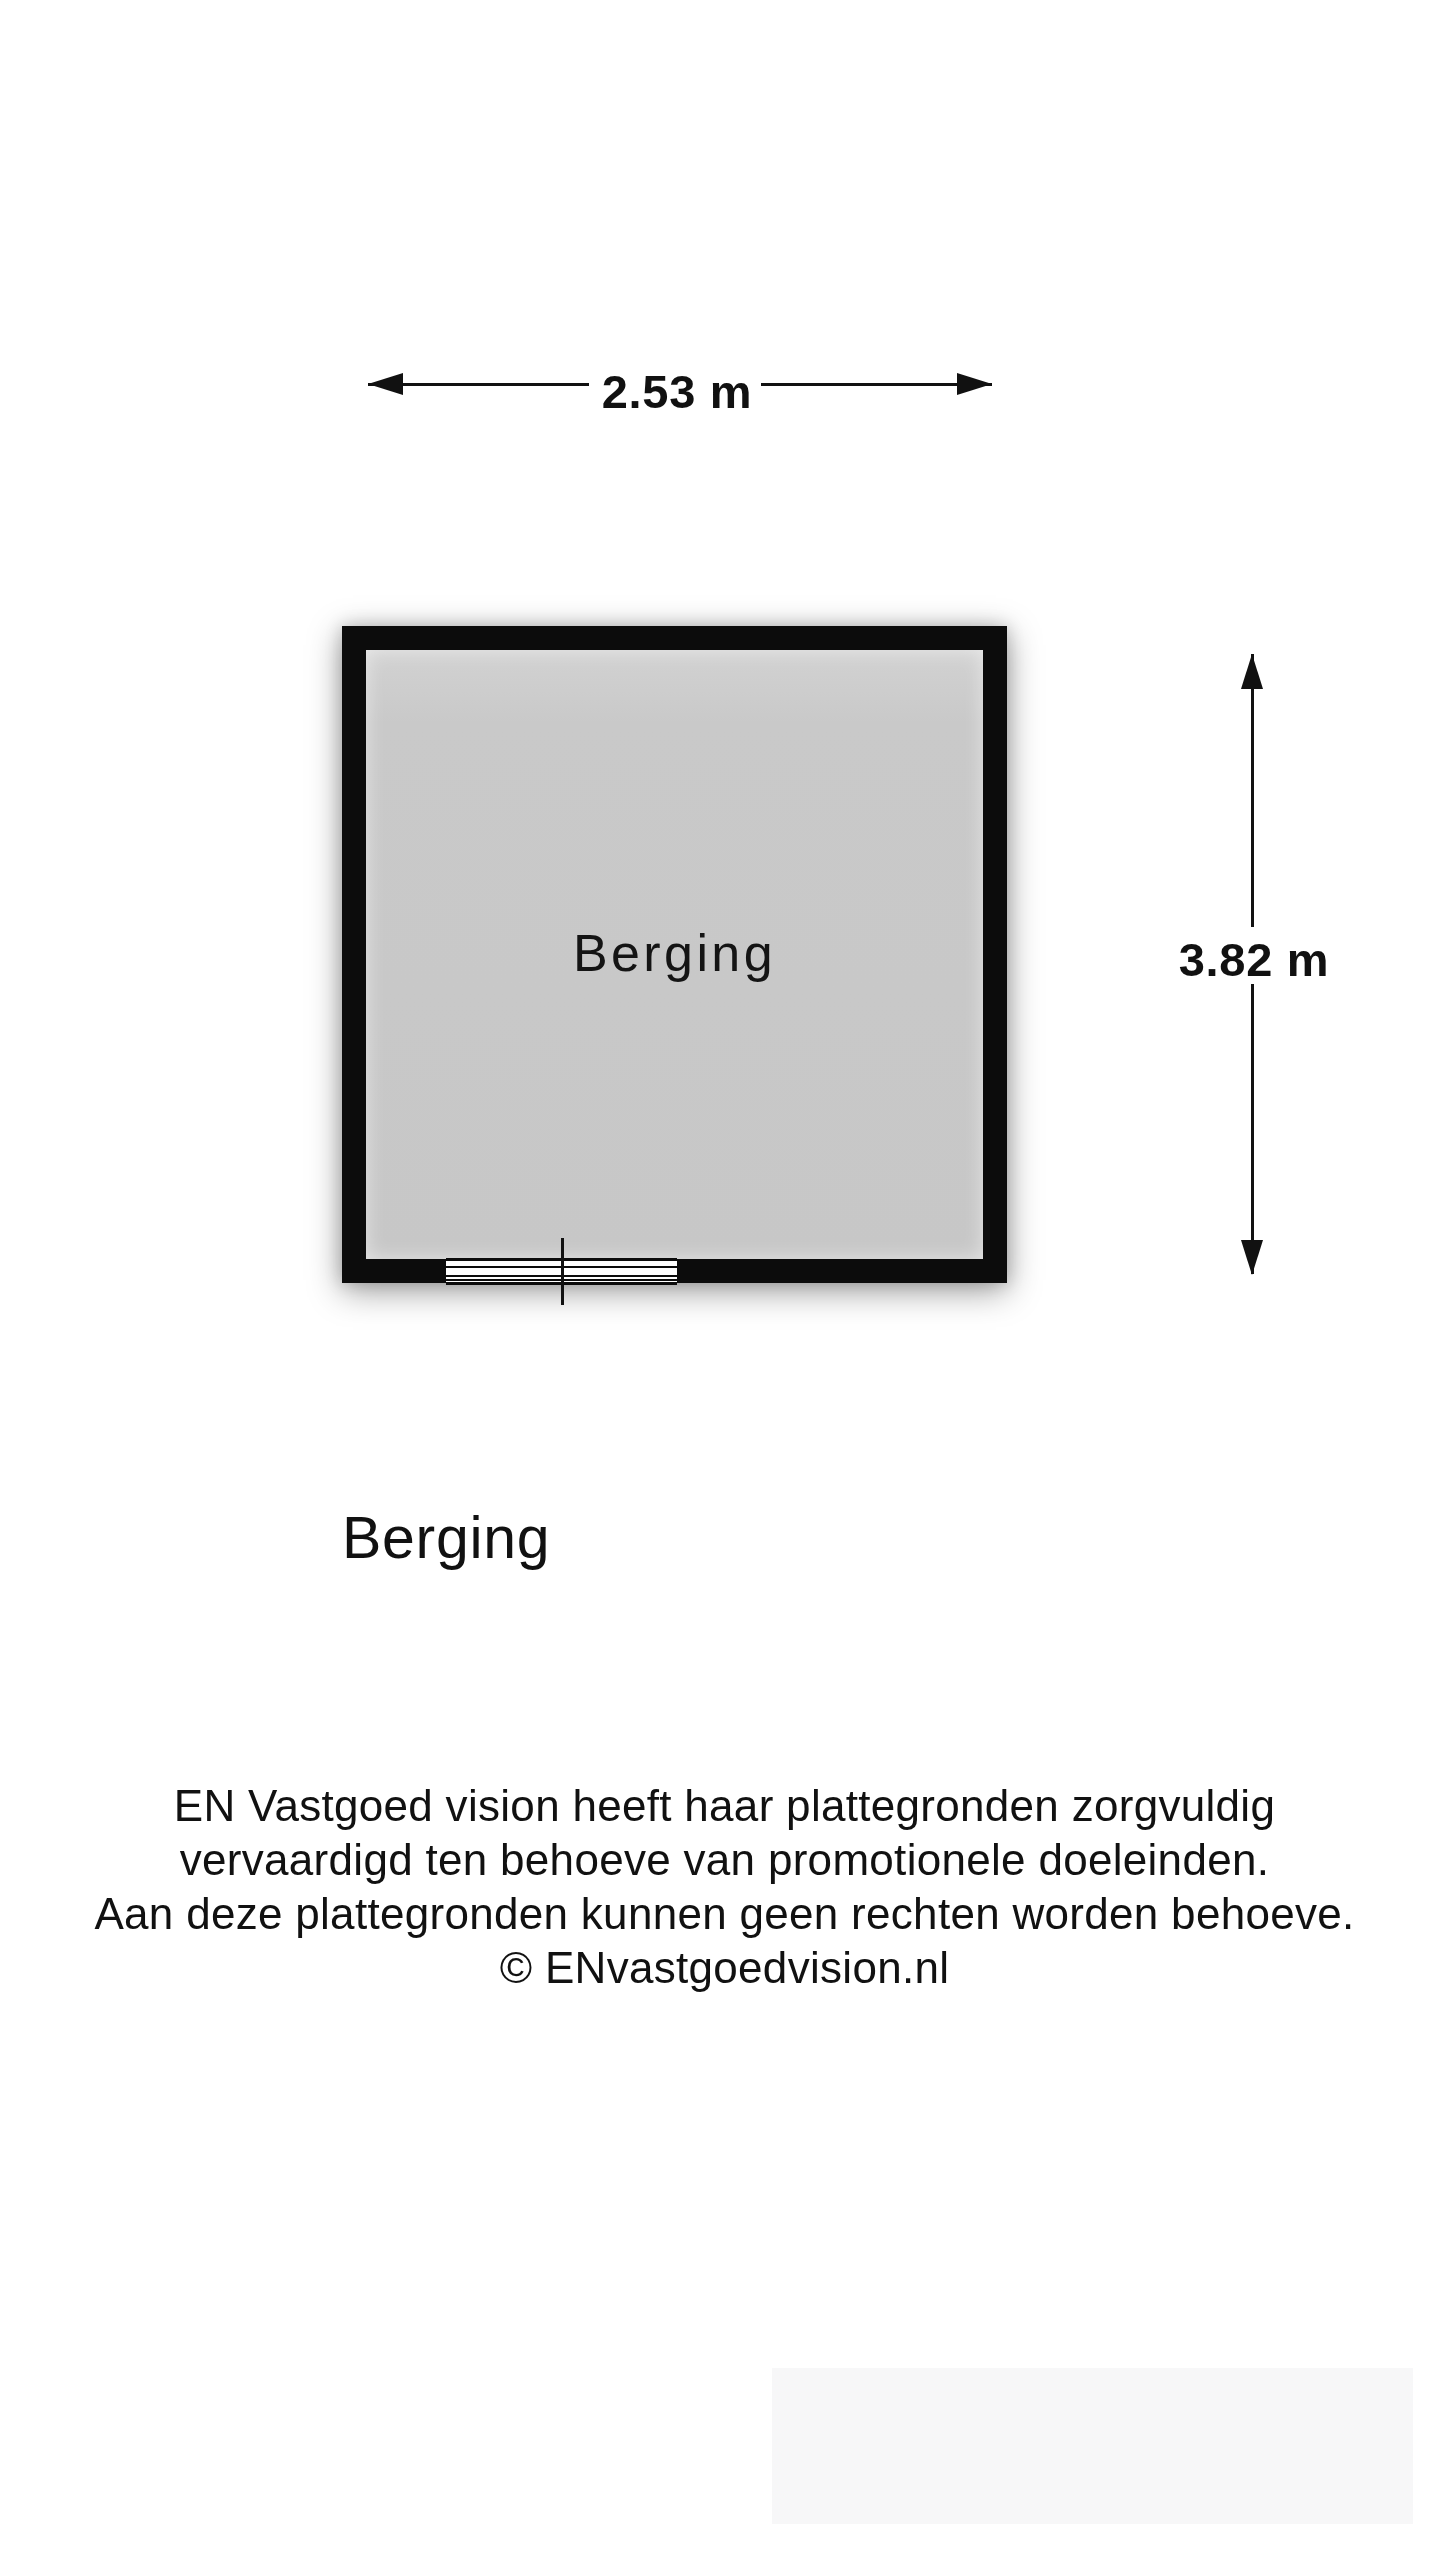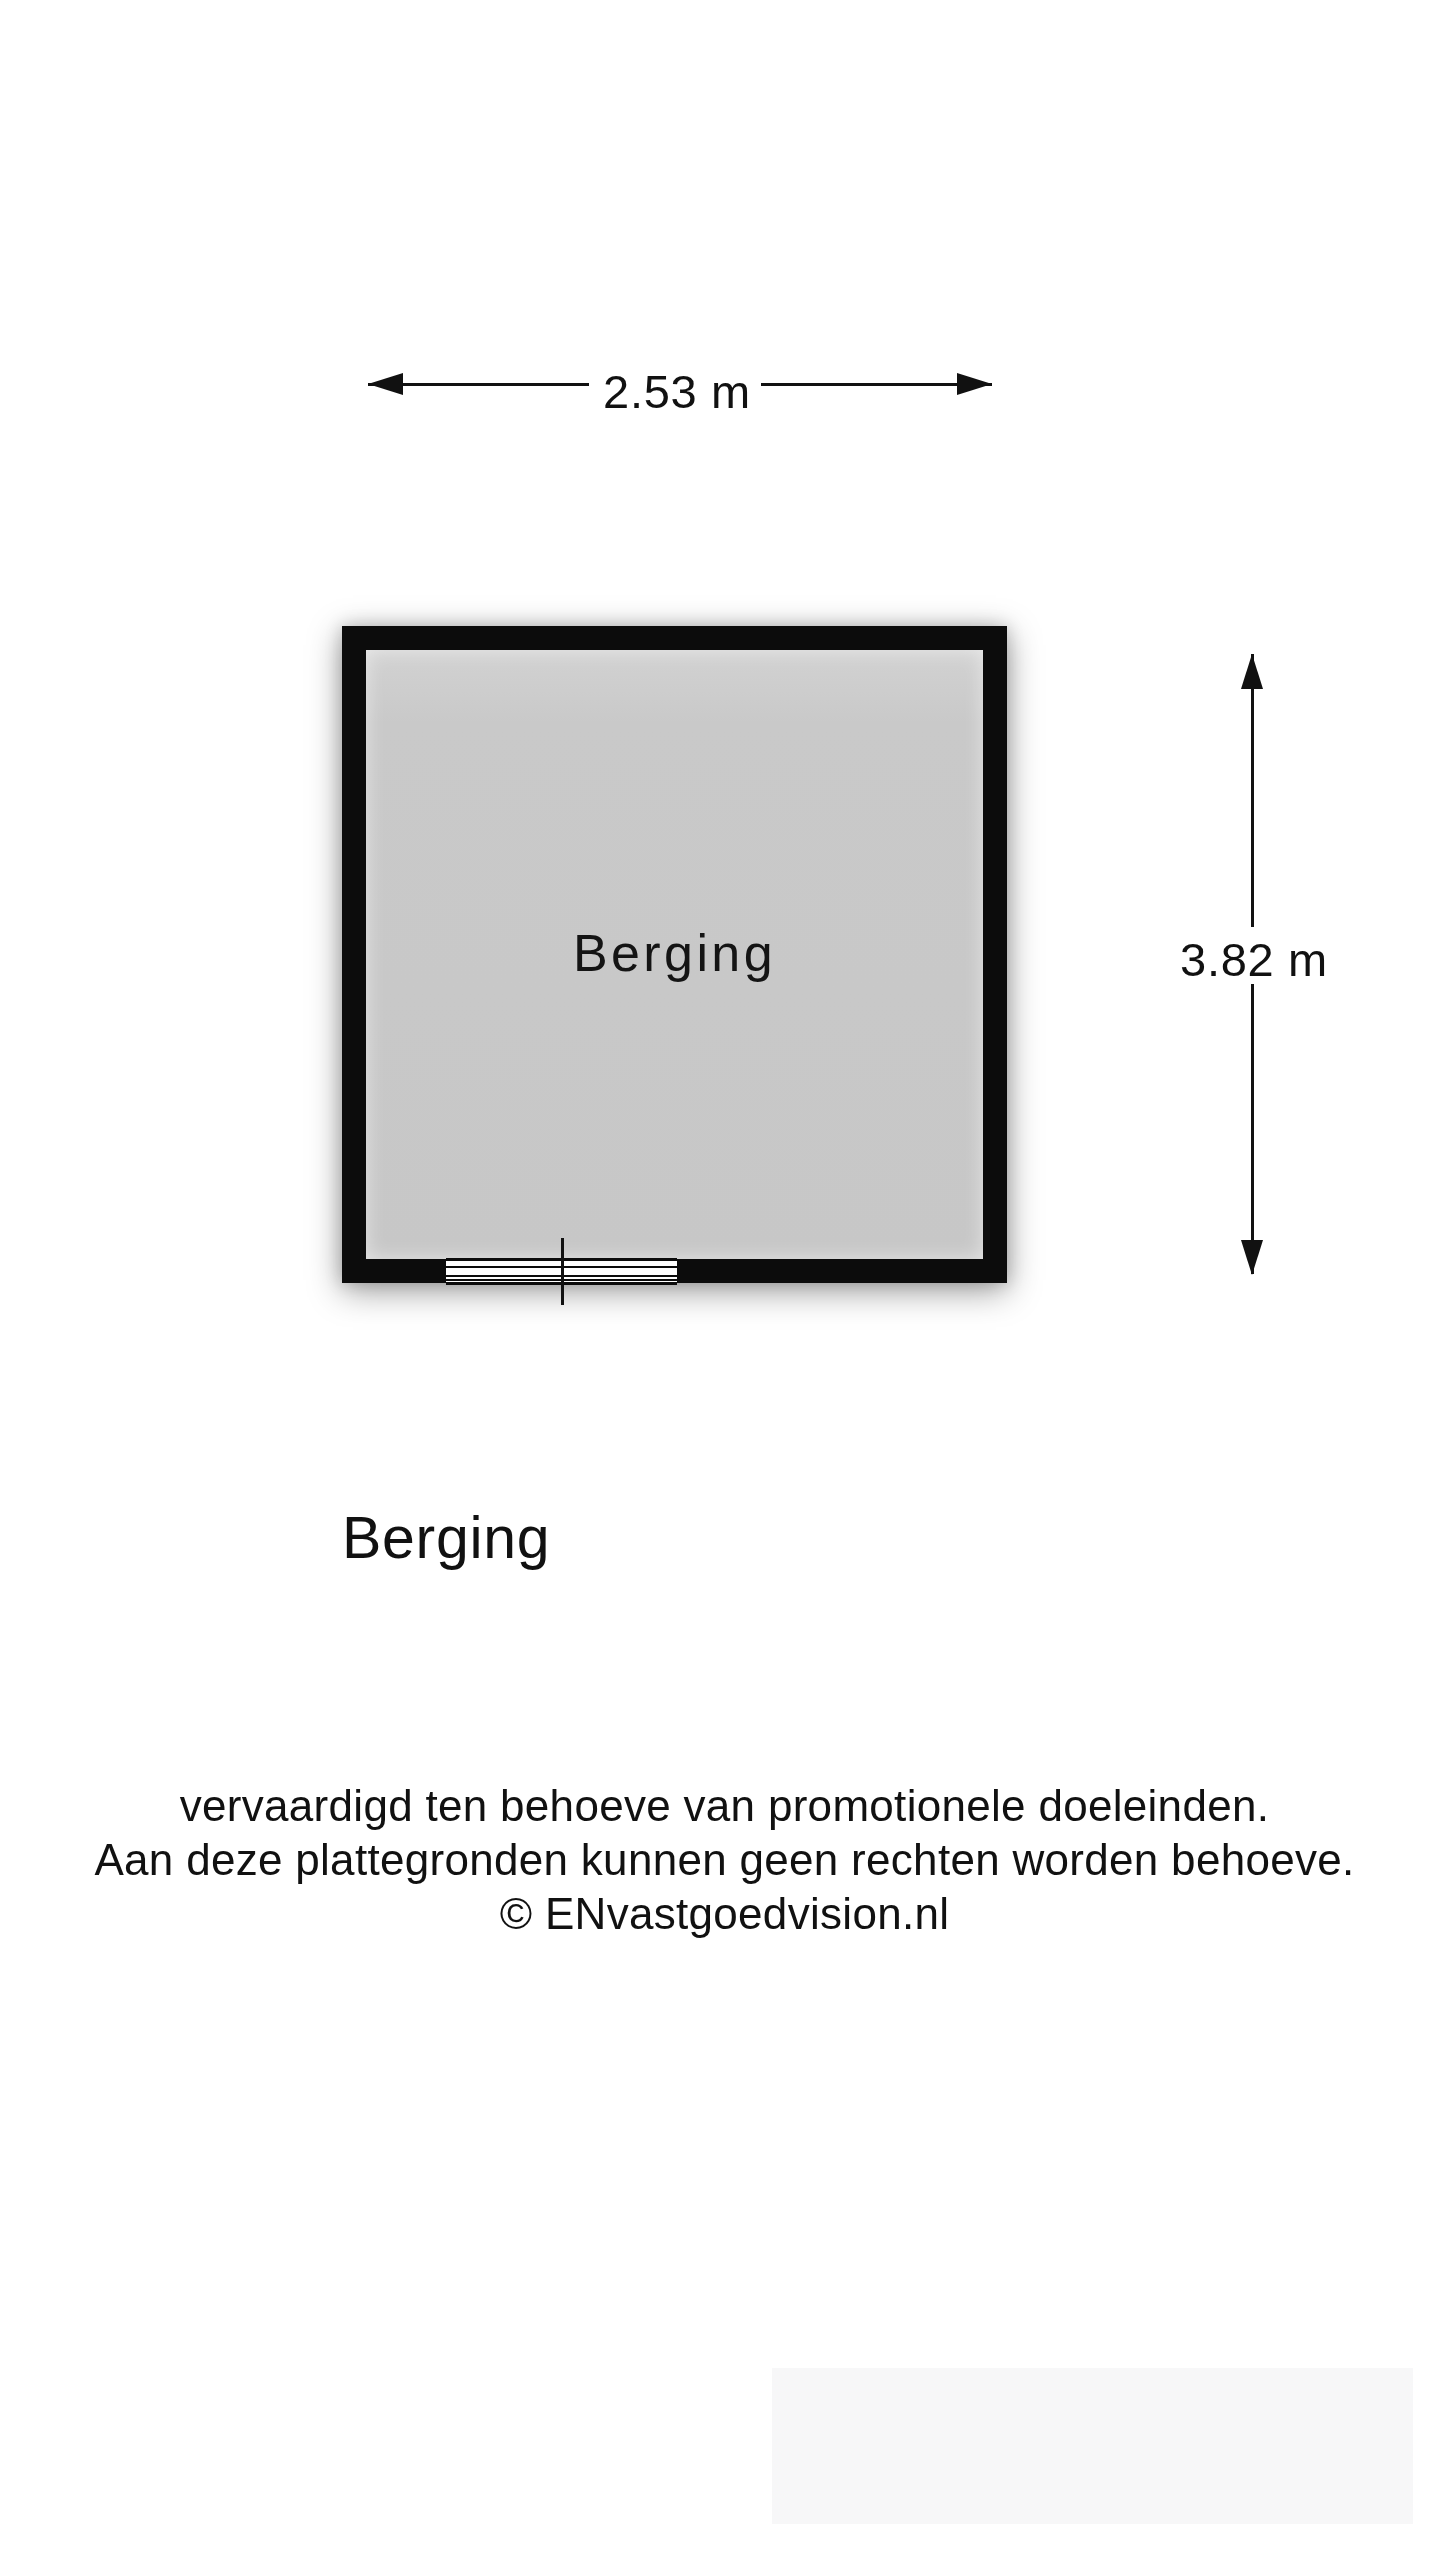--- a/index.html
+++ b/index.html
@@ -17,20 +17,21 @@
   }
   
   .dim-line { position: absolute; background: #111; }
   .arrowhead { position: absolute; width: 0; height: 0; }
   .dim-label {
     position: absolute;
     color: #111;
     font-size: 47px;
     letter-spacing: 0.7px;
     white-space: nowrap;
+    font-weight: bold;
   }
   
   #plan-outer {
     position: absolute;
     left: 342px; top: 626px;
     width: 665px; height: 657px;
     background: #0c0c0c;
     box-shadow: 0 8px 32px rgba(0,0,0,0.38), 0 0 16px rgba(0,0,0,0.18);
   }
   #plan-floor {
@@ -127,20 +128,21 @@
     <div class="dim-line" style="left:1251px; top:654px; width:3.4px; height:273px;"></div>
     <div class="dim-line" style="left:1251px; top:984px; width:3.4px; height:290px;"></div>
     <div class="arrowhead" style="left:1241px; top:654px; border-left:11.4px solid transparent; border-right:11.4px solid transparent; border-bottom:35px solid #111;"></div>
     <div class="arrowhead" style="left:1241px; top:1240px; border-left:11.4px solid transparent; border-right:11.4px solid transparent; border-top:35px solid #111;"></div>
     <div class="dim-label" style="left:1254px; top:932px; transform:translateX(-50%);">3.82 m</div>
   </div>
 
   <div id="plan-title">Berging</div>
 
   <div id="disclaimer">
+    <div>EN Vastgoed vision heeft haar plattegronden zorgvuldig</div>
     <div>vervaardigd ten behoeve van promotionele doeleinden.</div>
     <div>Aan deze plattegronden kunnen geen rechten worden behoeve.</div>
     <div>© ENvastgoedvision.nl</div>
   </div>
 
   <div id="logo-panel">
     
     
   </div>
 

